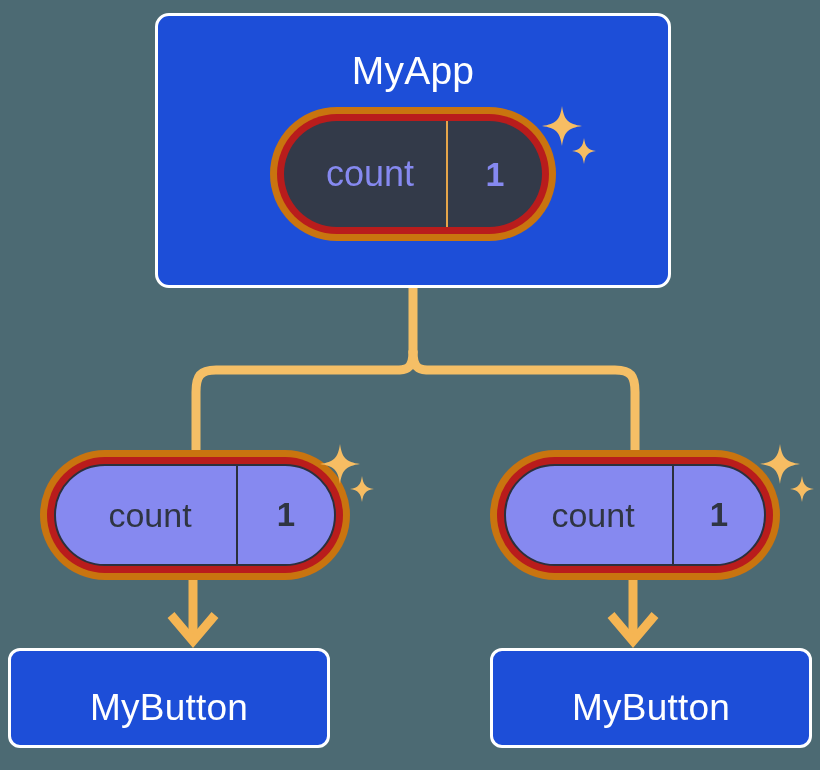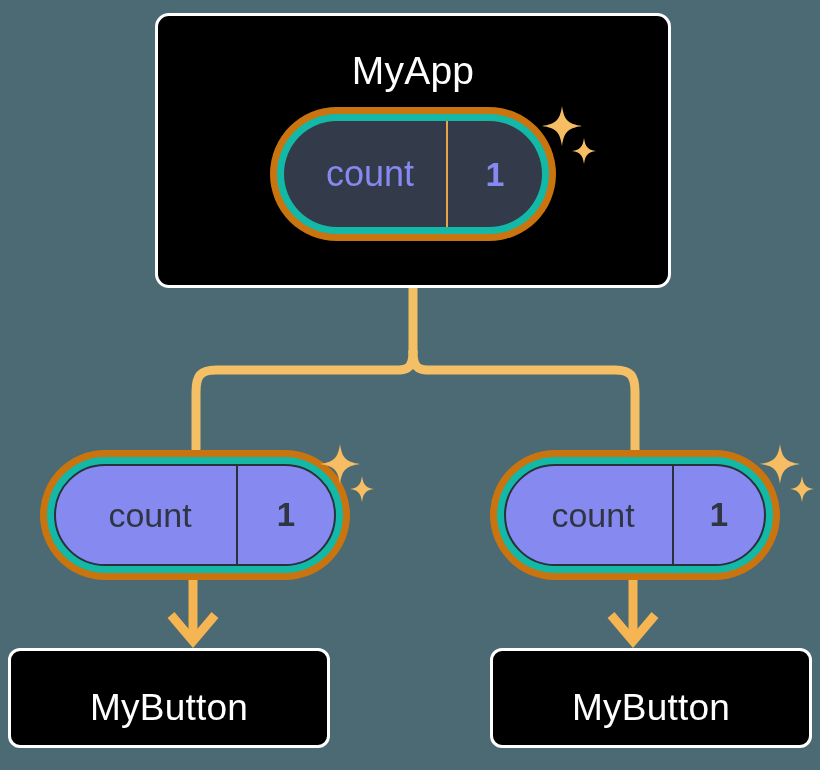--- a/index.html
+++ b/index.html
@@ -29,21 +29,21 @@
     height: 770px;
     z-index: 1;
     pointer-events: none;
   }
 
   
   .comp-box {
     position: absolute;
     z-index: 2;
     box-sizing: border-box;
-    background: #000000;
+    background: #1d4ed8;
     border: 3px solid #ffffff;
     border-radius: 14px;
   }
   .comp-title {
     position: absolute;
     left: 0;
     right: 0;
     text-align: center;
     color: #ffffff;
     font-weight: 400;
@@ -85,21 +85,21 @@
     align-items: stretch;
     border-radius: 999px;
     background: #c9740f;            
     padding: 7px;
   }
   .pill-mid {
     flex: 1 1 auto;
     display: flex;
     align-items: stretch;
     border-radius: 999px;
-    background: #14b8a6;            
+    background: #b91c1c;            
     padding: 7px;
     justify-content: flex-end;
   }
   .pill-inner {
     flex: 1 1 auto;
     display: flex;
     align-items: stretch;
     border-radius: 999px;
     overflow: hidden;
   }

